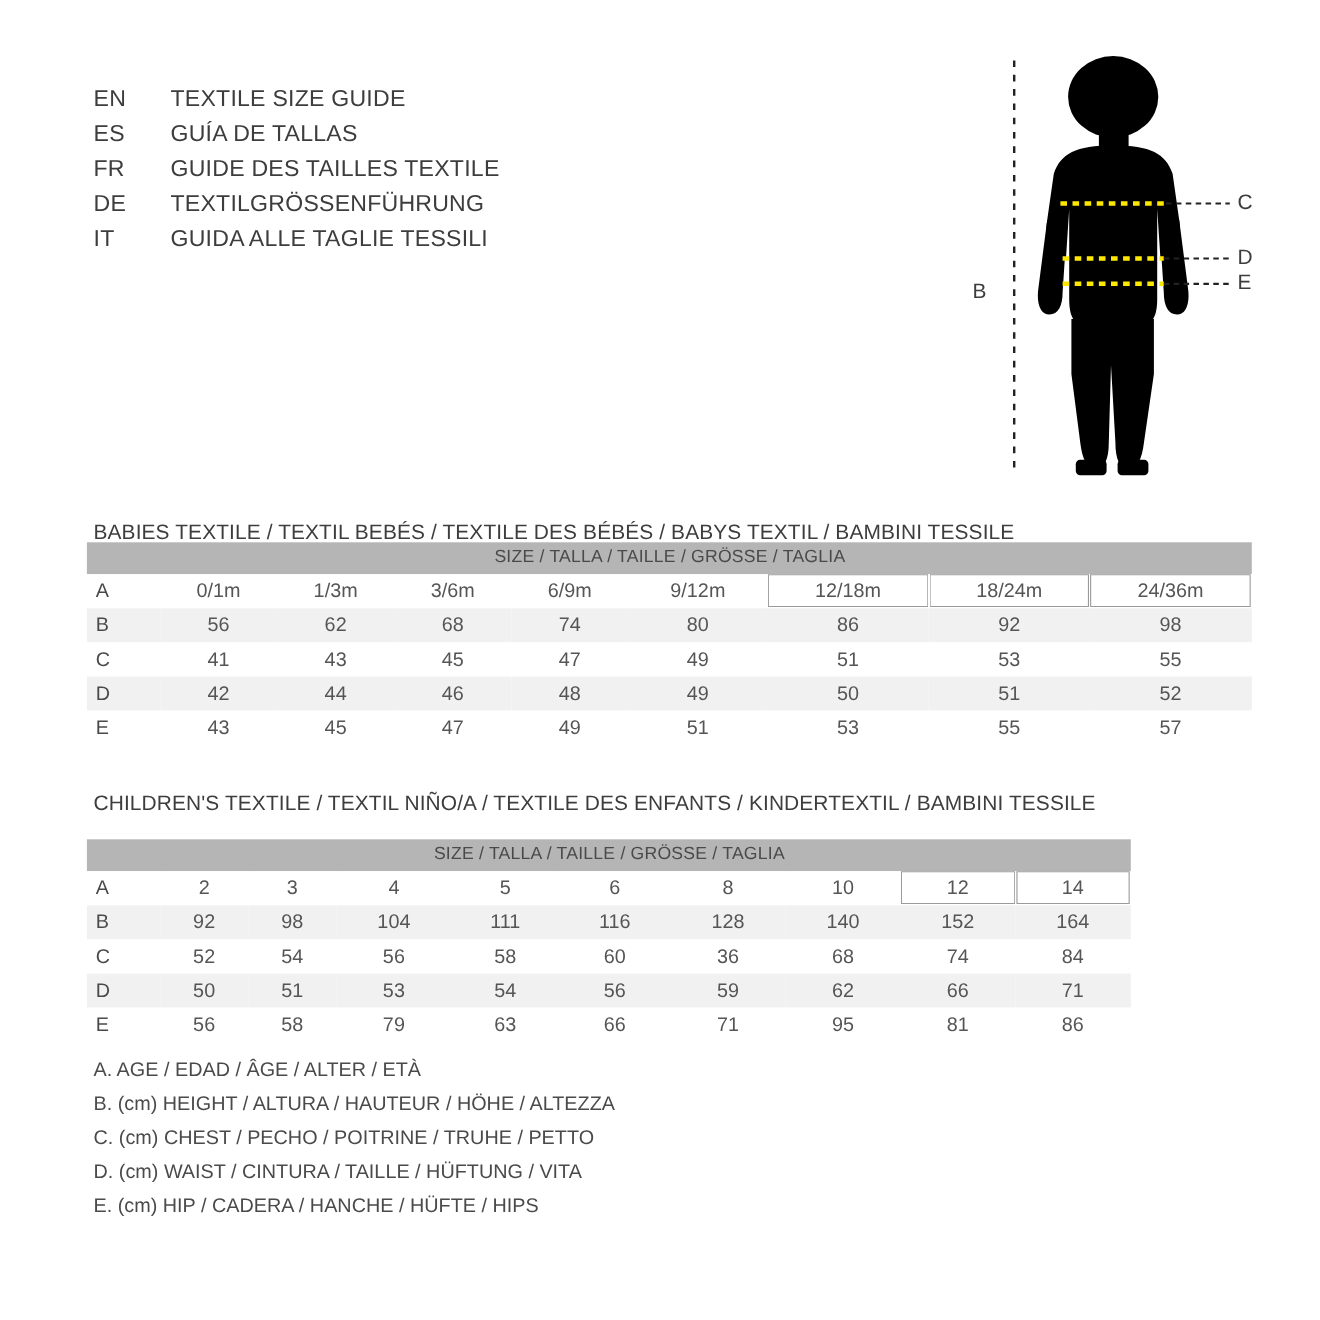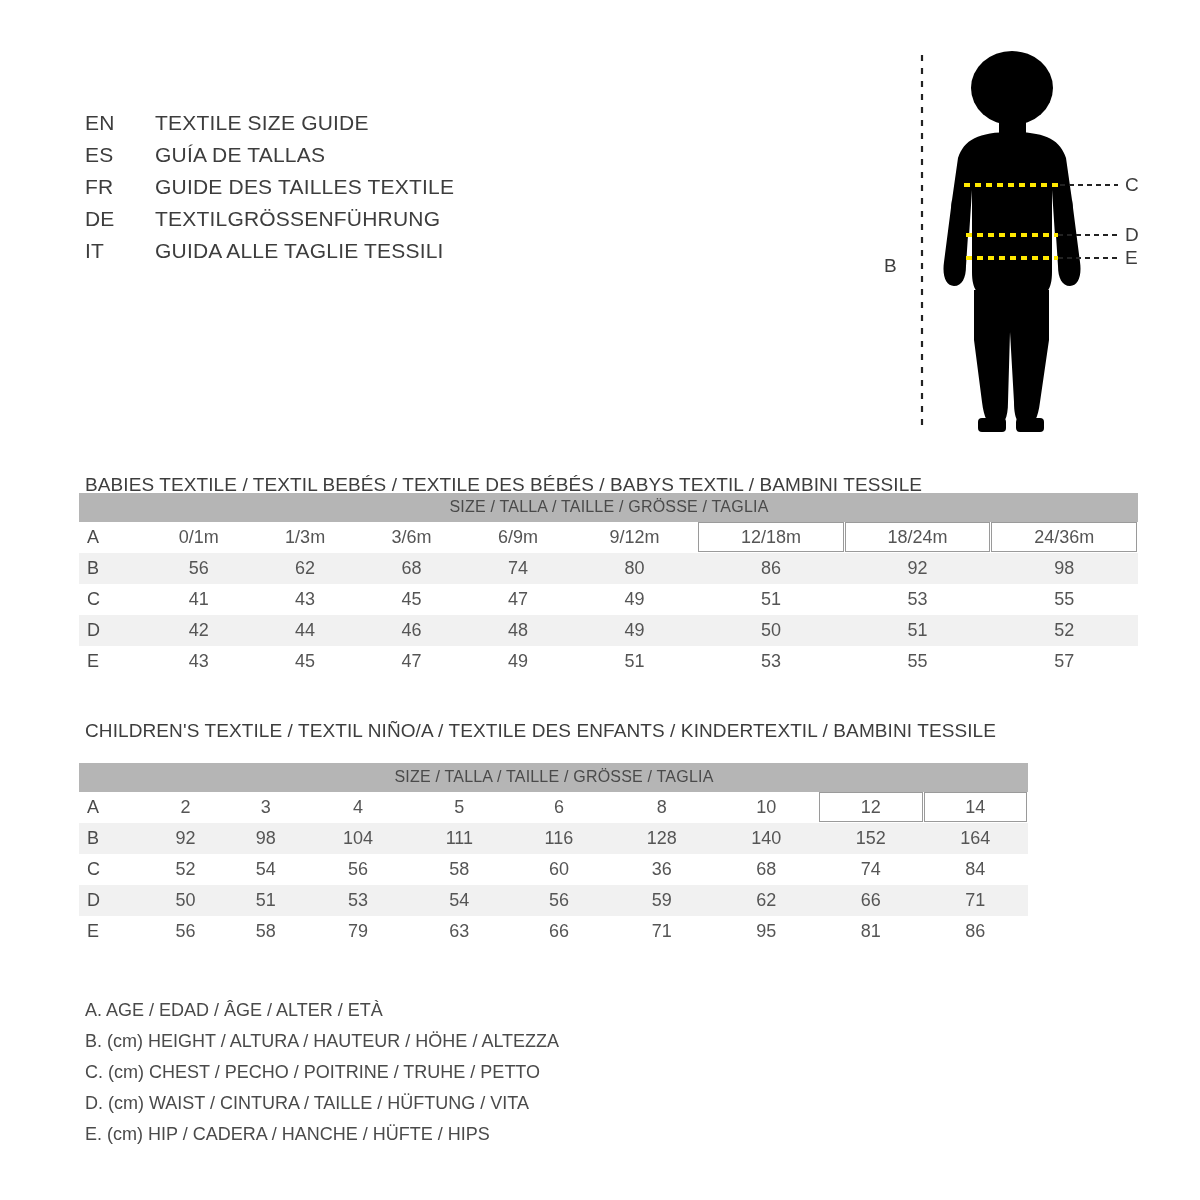--- a/index.html
+++ b/index.html
@@ -27,21 +27,20 @@
     display: flex;
     align-items: baseline;
     height: 32px;
     font-size: 21px;
     letter-spacing: .2px;
     color: #3d3d3d;
   }
   .lang-code {
     width: 70px;
     flex: 0 0 70px;
-    margin-top: 33px;
   }
   .lang-text {
     flex: 1 1 auto;
   }
 
   
   .figure {
     position: absolute;
     left: 860px;
     top: 40px;
@@ -105,21 +104,21 @@
 
   
   .hl {
     box-shadow: inset 0 0 0 1px #9a9a9a;
   }
 
   
   .legend {
     position: absolute;
     left: 85px;
-    top: 995px;
+    top: 957px;
     font-size: 18px;
     color: #4a4a4a;
   }
   .legend div {
     height: 31px;
     line-height: 31px;
     white-space: nowrap;
   }
 </style>
 </head>

